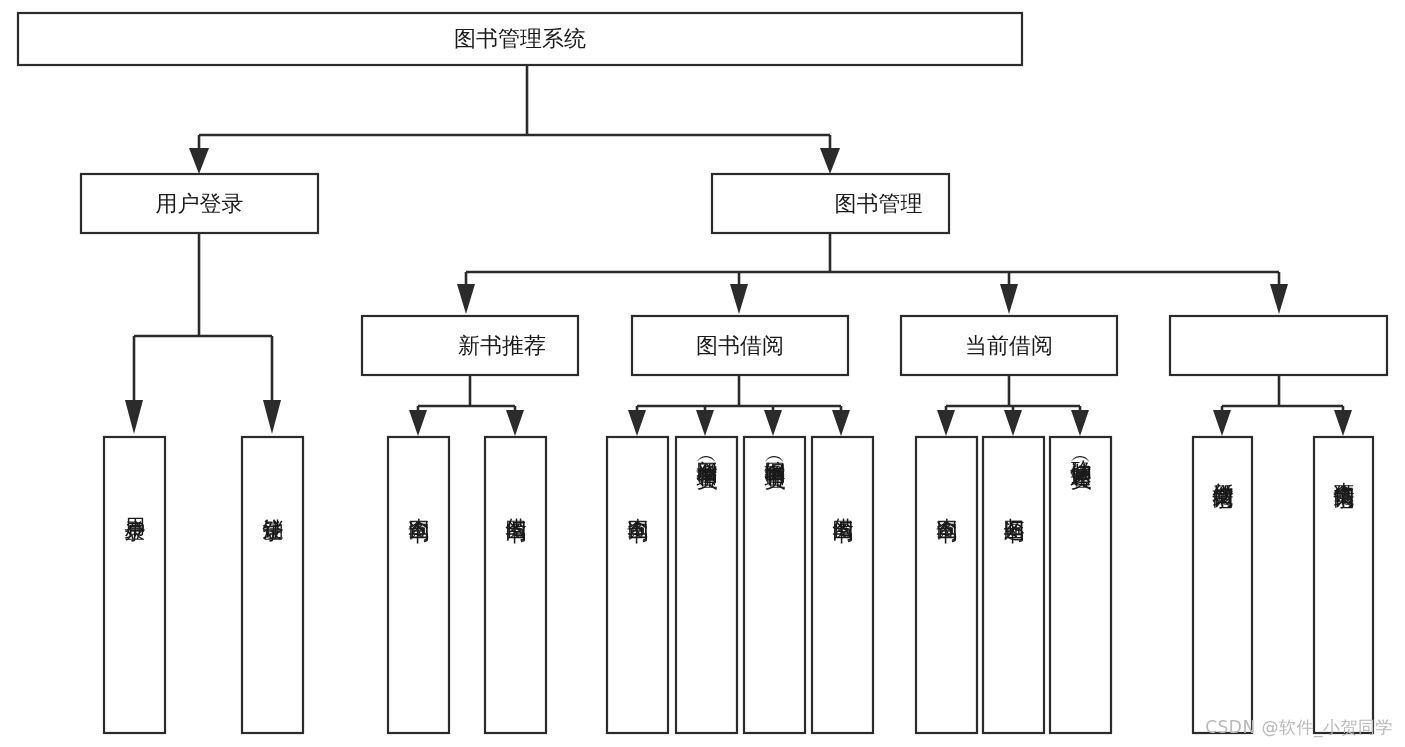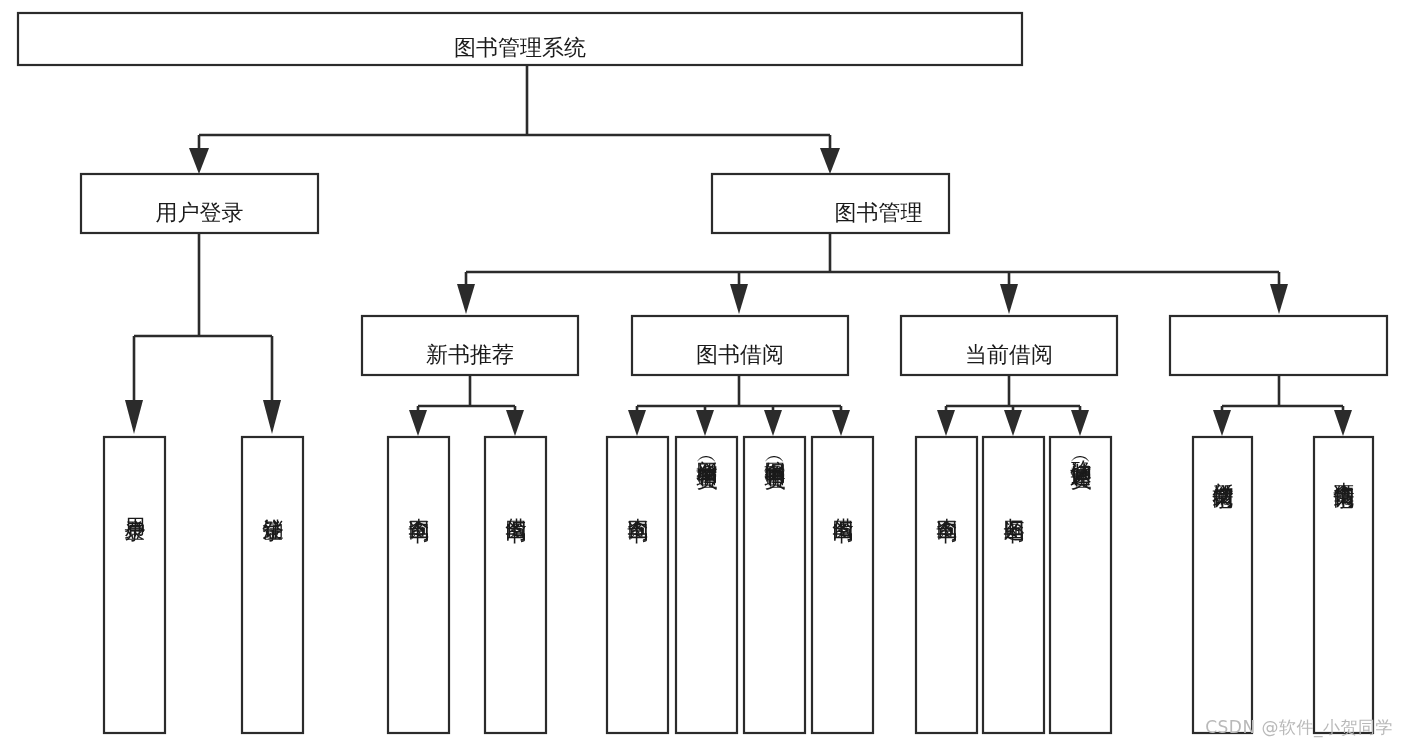--- a/index.html
+++ b/index.html
@@ -60,21 +60,20 @@
   .horiz-label {
     position: absolute;
     display: flex;
     align-items: center;
     justify-content: center;
     font-family: "DejaVu Sans", "Liberation Sans", sans-serif;
     font-size: 22px;
     color: #1a1a1a;
     pointer-events: none;
     white-space: nowrap;
-    margin-top: 9px;
   }
   .watermark {
     position: absolute;
     right: 12px;
     bottom: 8px;
     font-family: "DejaVu Sans", "Liberation Sans", sans-serif;
     font-size: 17px;
     color: #b9b9b9;
     letter-spacing: 0.5px;
     white-space: nowrap;
@@ -188,21 +187,21 @@
 
     <rect class="node-box" x="1193" y="437" width="59" height="296"></rect>
     <rect class="node-box" x="1314" y="437" width="59" height="296"></rect>
   </svg>
 
   <div class="horiz-label" style="left:18px; top:13px; width:1004px; height:52px;">图书管理系统</div>
 
   <div class="horiz-label" style="left:81px; top:174px; width:237px; height:59px;">用户登录</div>
   <div class="horiz-label" style="left:712px; top:174px; width:237px; height:59px;padding-left:48px;">图书管理</div>
 
-  <div class="horiz-label" style="left:362px; top:316px; width:216px; height:59px;">新书推荐</div>
+  <div class="horiz-label" style="left:362px; top:316px; width:216px; height:59px;padding-left:32px;">新书推荐</div>
   <div class="horiz-label" style="left:901px; top:316px; width:216px; height:59px;">当前借阅</div>
   <div class="horiz-label" style="left:632px; top:316px; width:216px; height:59px;">图书借阅</div>
 
   <div class="vert-label-wrap" style="left:104px; top:437px; width:61px; height:296px;">
     <span class="vert-label" style="margin-top:64px;">用户登录</span>
   </div>
 
   <div class="vert-label-wrap" style="left:242px; top:437px; width:61px; height:296px;">
     <span class="vert-label" style="margin-top:64px;">注销登录</span>
   </div>

